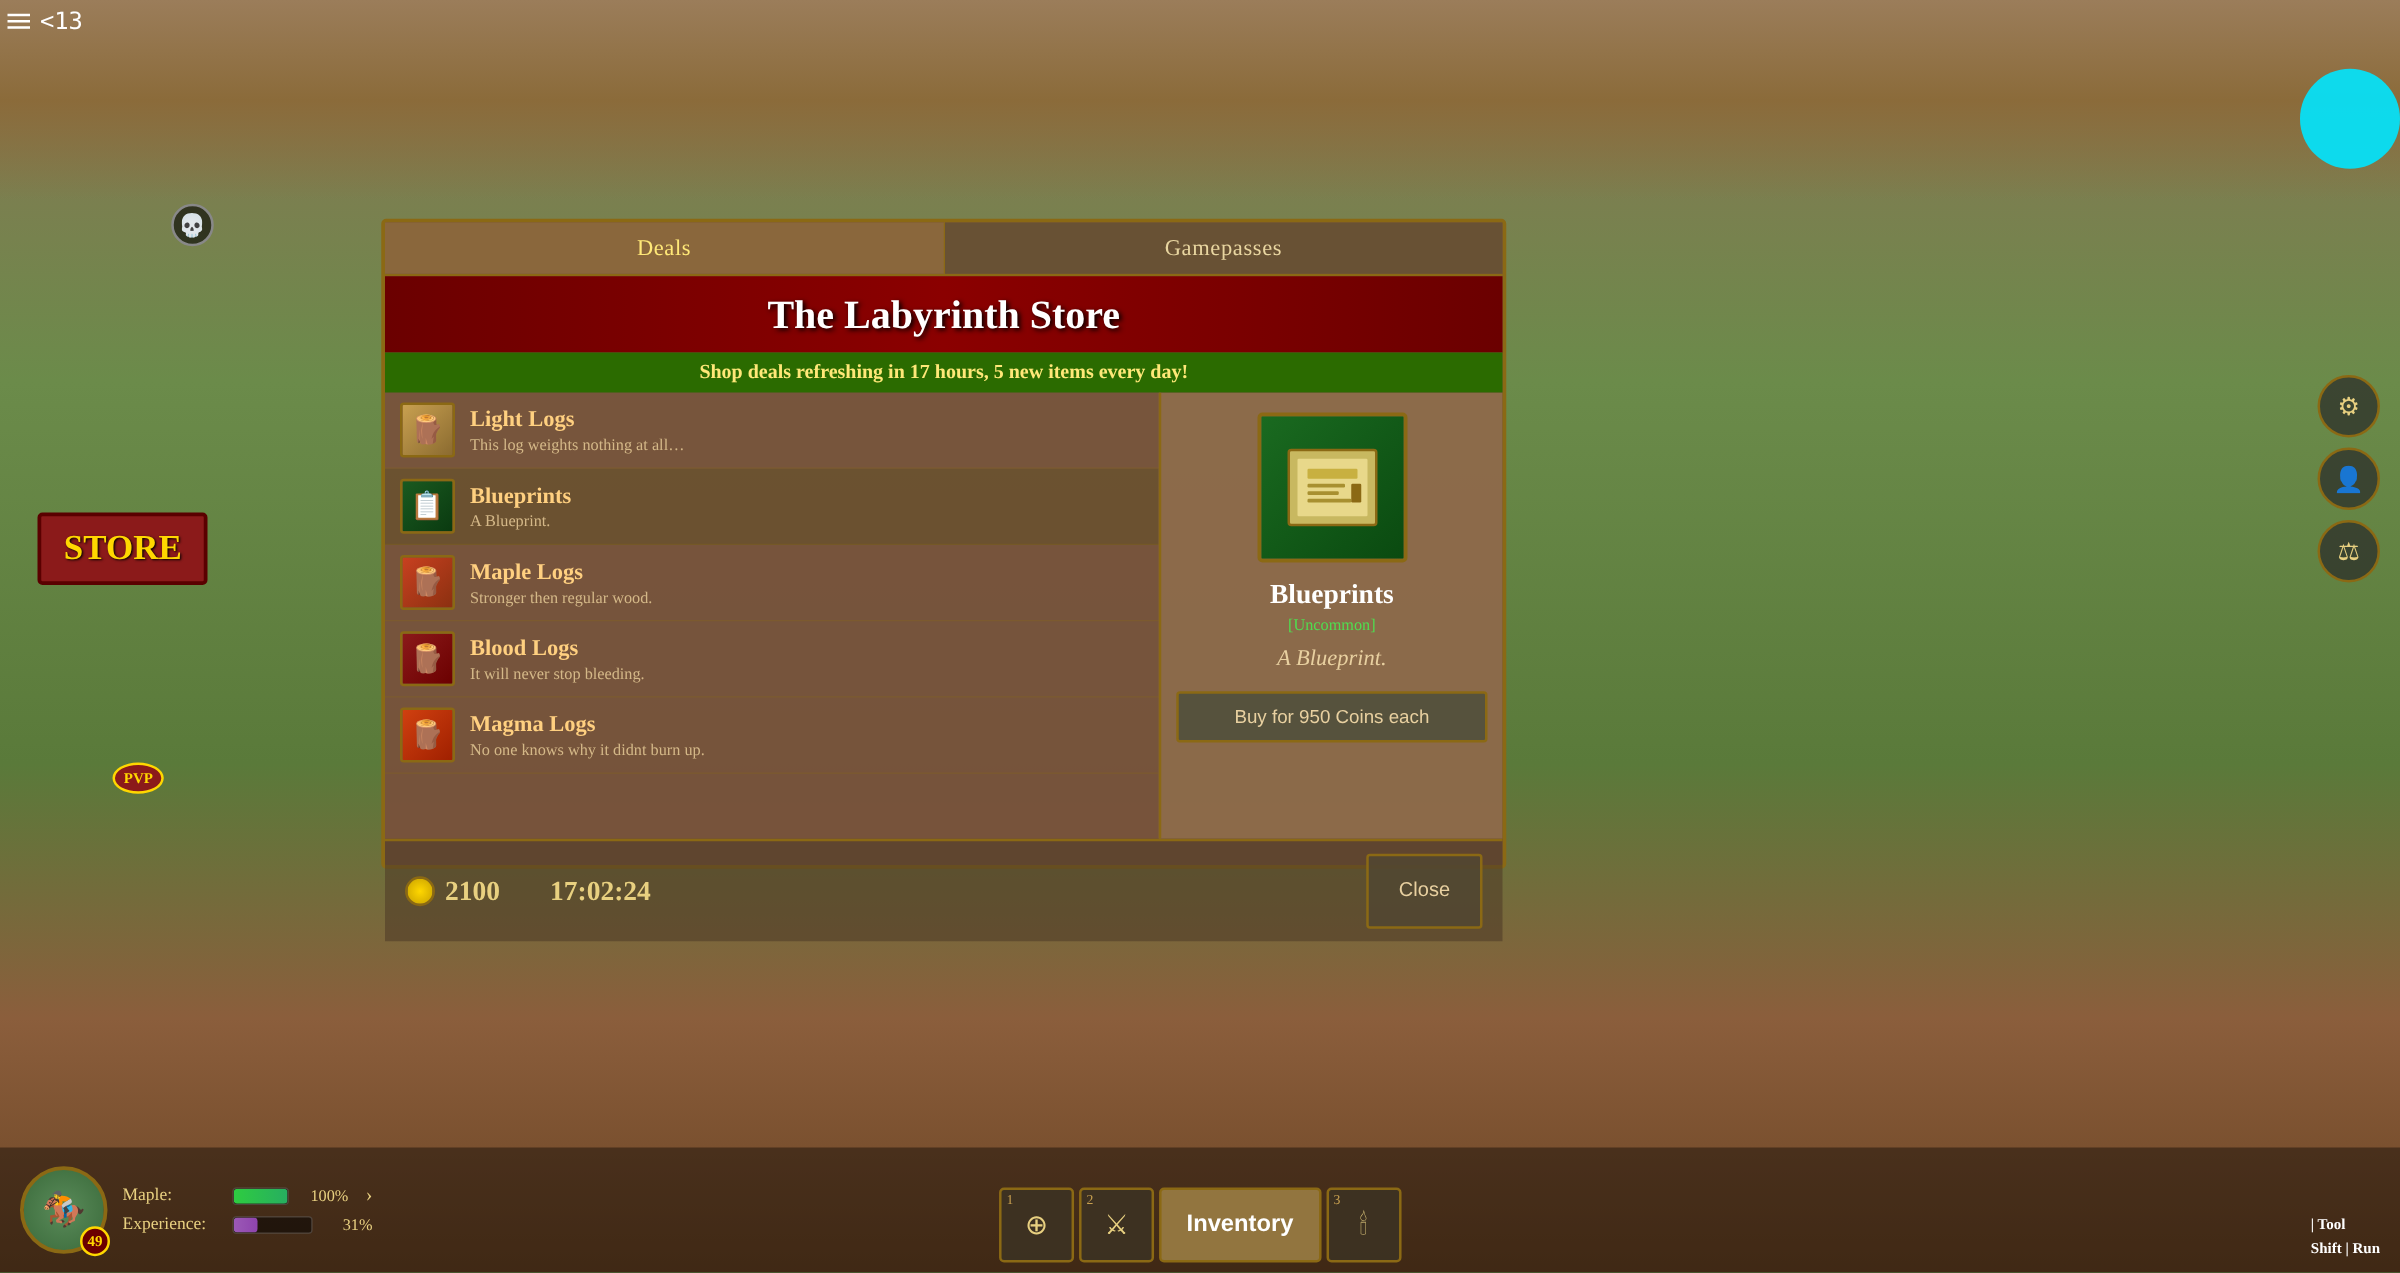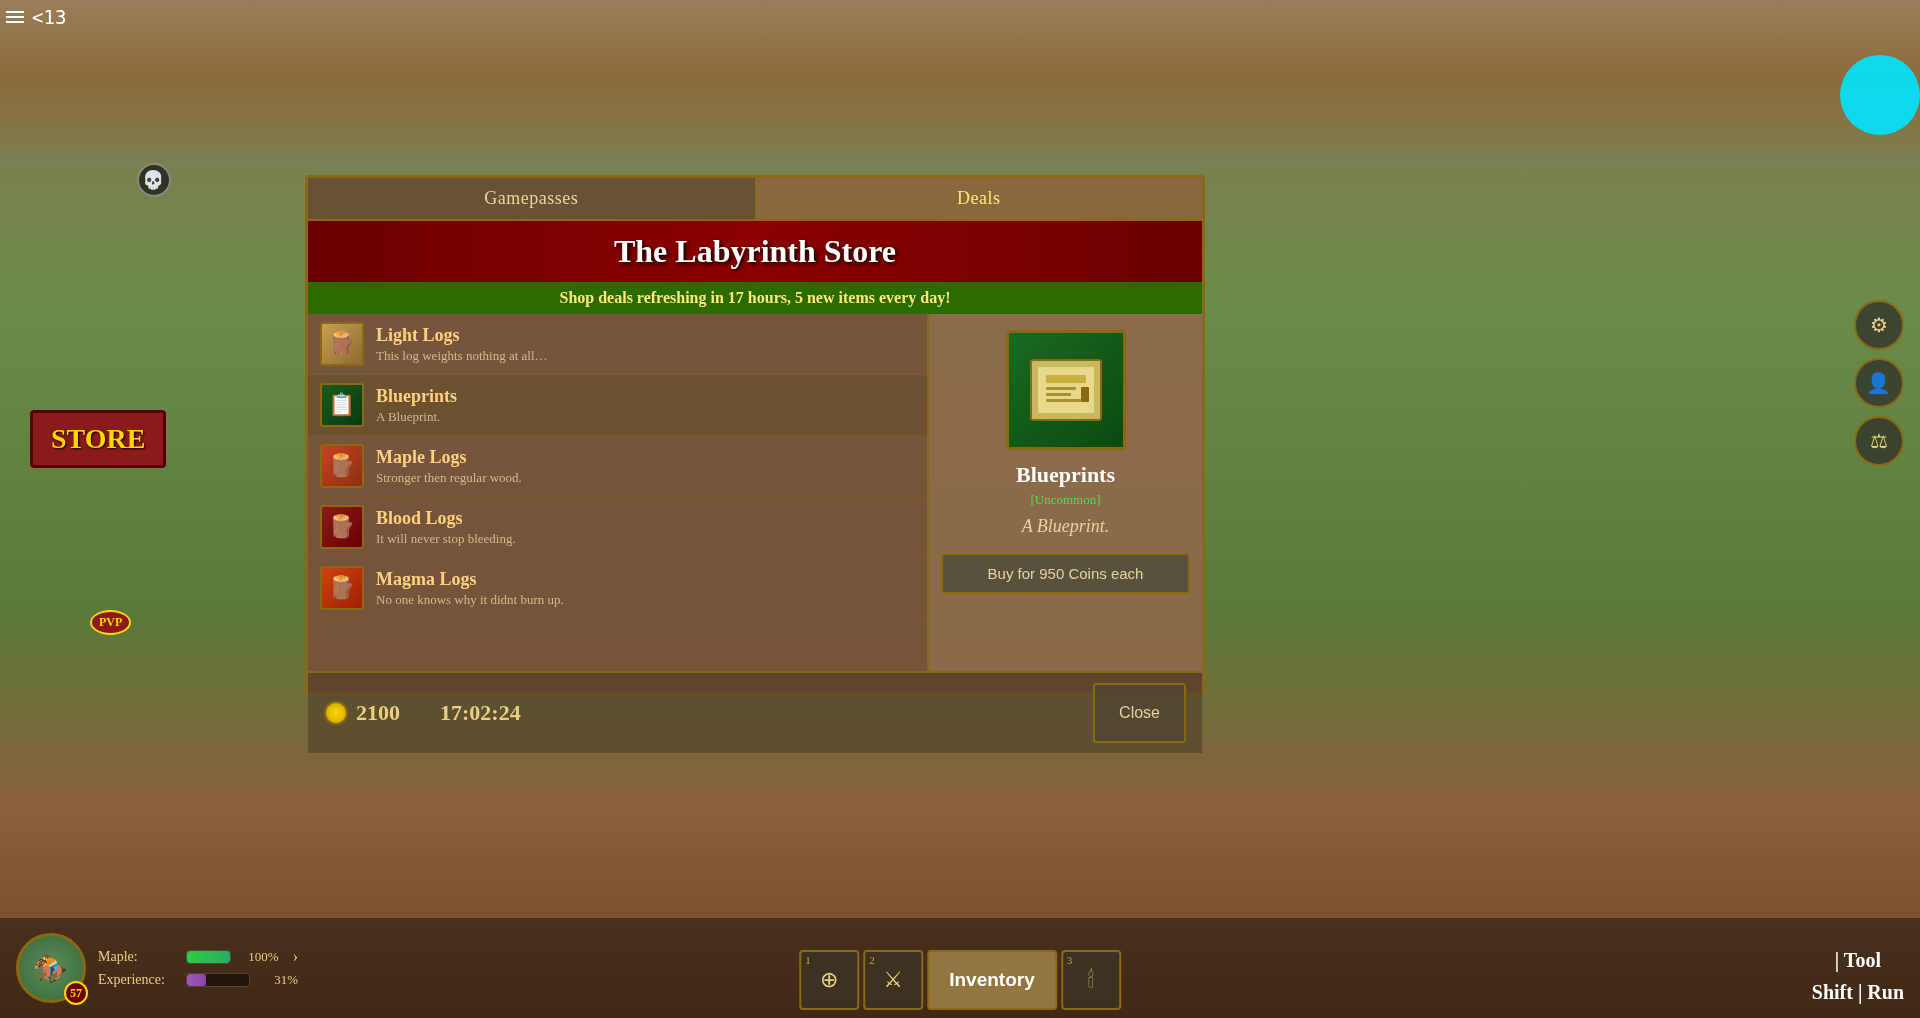--- a/index.html
+++ b/index.html
@@ -388,22 +388,22 @@
       font-size: 20px;
       cursor: pointer;
     }
 
     
     .tool-run {
       position: absolute;
       bottom: 10px;
       right: 16px;
       color: #E8D080;
-      font-size: 20px;
-      text-align: center;
+      font-size: 12px;
+      text-align: left;
       line-height: 1.6;
     }
     .tool-run span.key {
       color: #FFFFFF;
       font-weight: bold;
     }
 
     
     .cyan-circle {
       position: absolute;
@@ -493,22 +493,22 @@
 
 <div class="hud-right">
   <div class="hud-right-btn" title="Settings">⚙</div>
   <div class="hud-right-btn" title="Social">👤</div>
   <div class="hud-right-btn" title="Map">⚖</div>
 </div>
 
 <div class="store-dialog">
 
   <div class="tabs">
+    <div class="tab active">Deals</div>
     <div class="tab">Gamepasses</div>
-    <div class="tab active">Deals</div>
   </div>
 
   <div class="store-title-bar">
     <h1>The Labyrinth Store</h1>
   </div>
 
   <div class="refresh-banner">Shop deals refreshing in 17 hours, 5 new items every day!</div>
 
   <div class="content-area">
 
@@ -582,21 +582,21 @@
     </div>
     <div class="timer">17:02:24</div>
     <button class="close-btn">Close</button>
   </div>
 </div>
 
 <div class="hud-bottom">
 
   <div class="player-avatar">
     🏇
-    <div class="player-level">57</div>
+    <div class="player-level">49</div>
   </div>
 
   <div class="player-stats">
     <div class="stat-row">
       <span class="stat-label">Maple:</span>
       <div class="stat-bar-bg">
         <div class="stat-bar-fill health" style="width: 100%;"></div>
       </div>
       <span class="stat-pct">100%</span>
       <span style="color:#E8D080;font-size:16px;margin-left:6px;">›</span>

